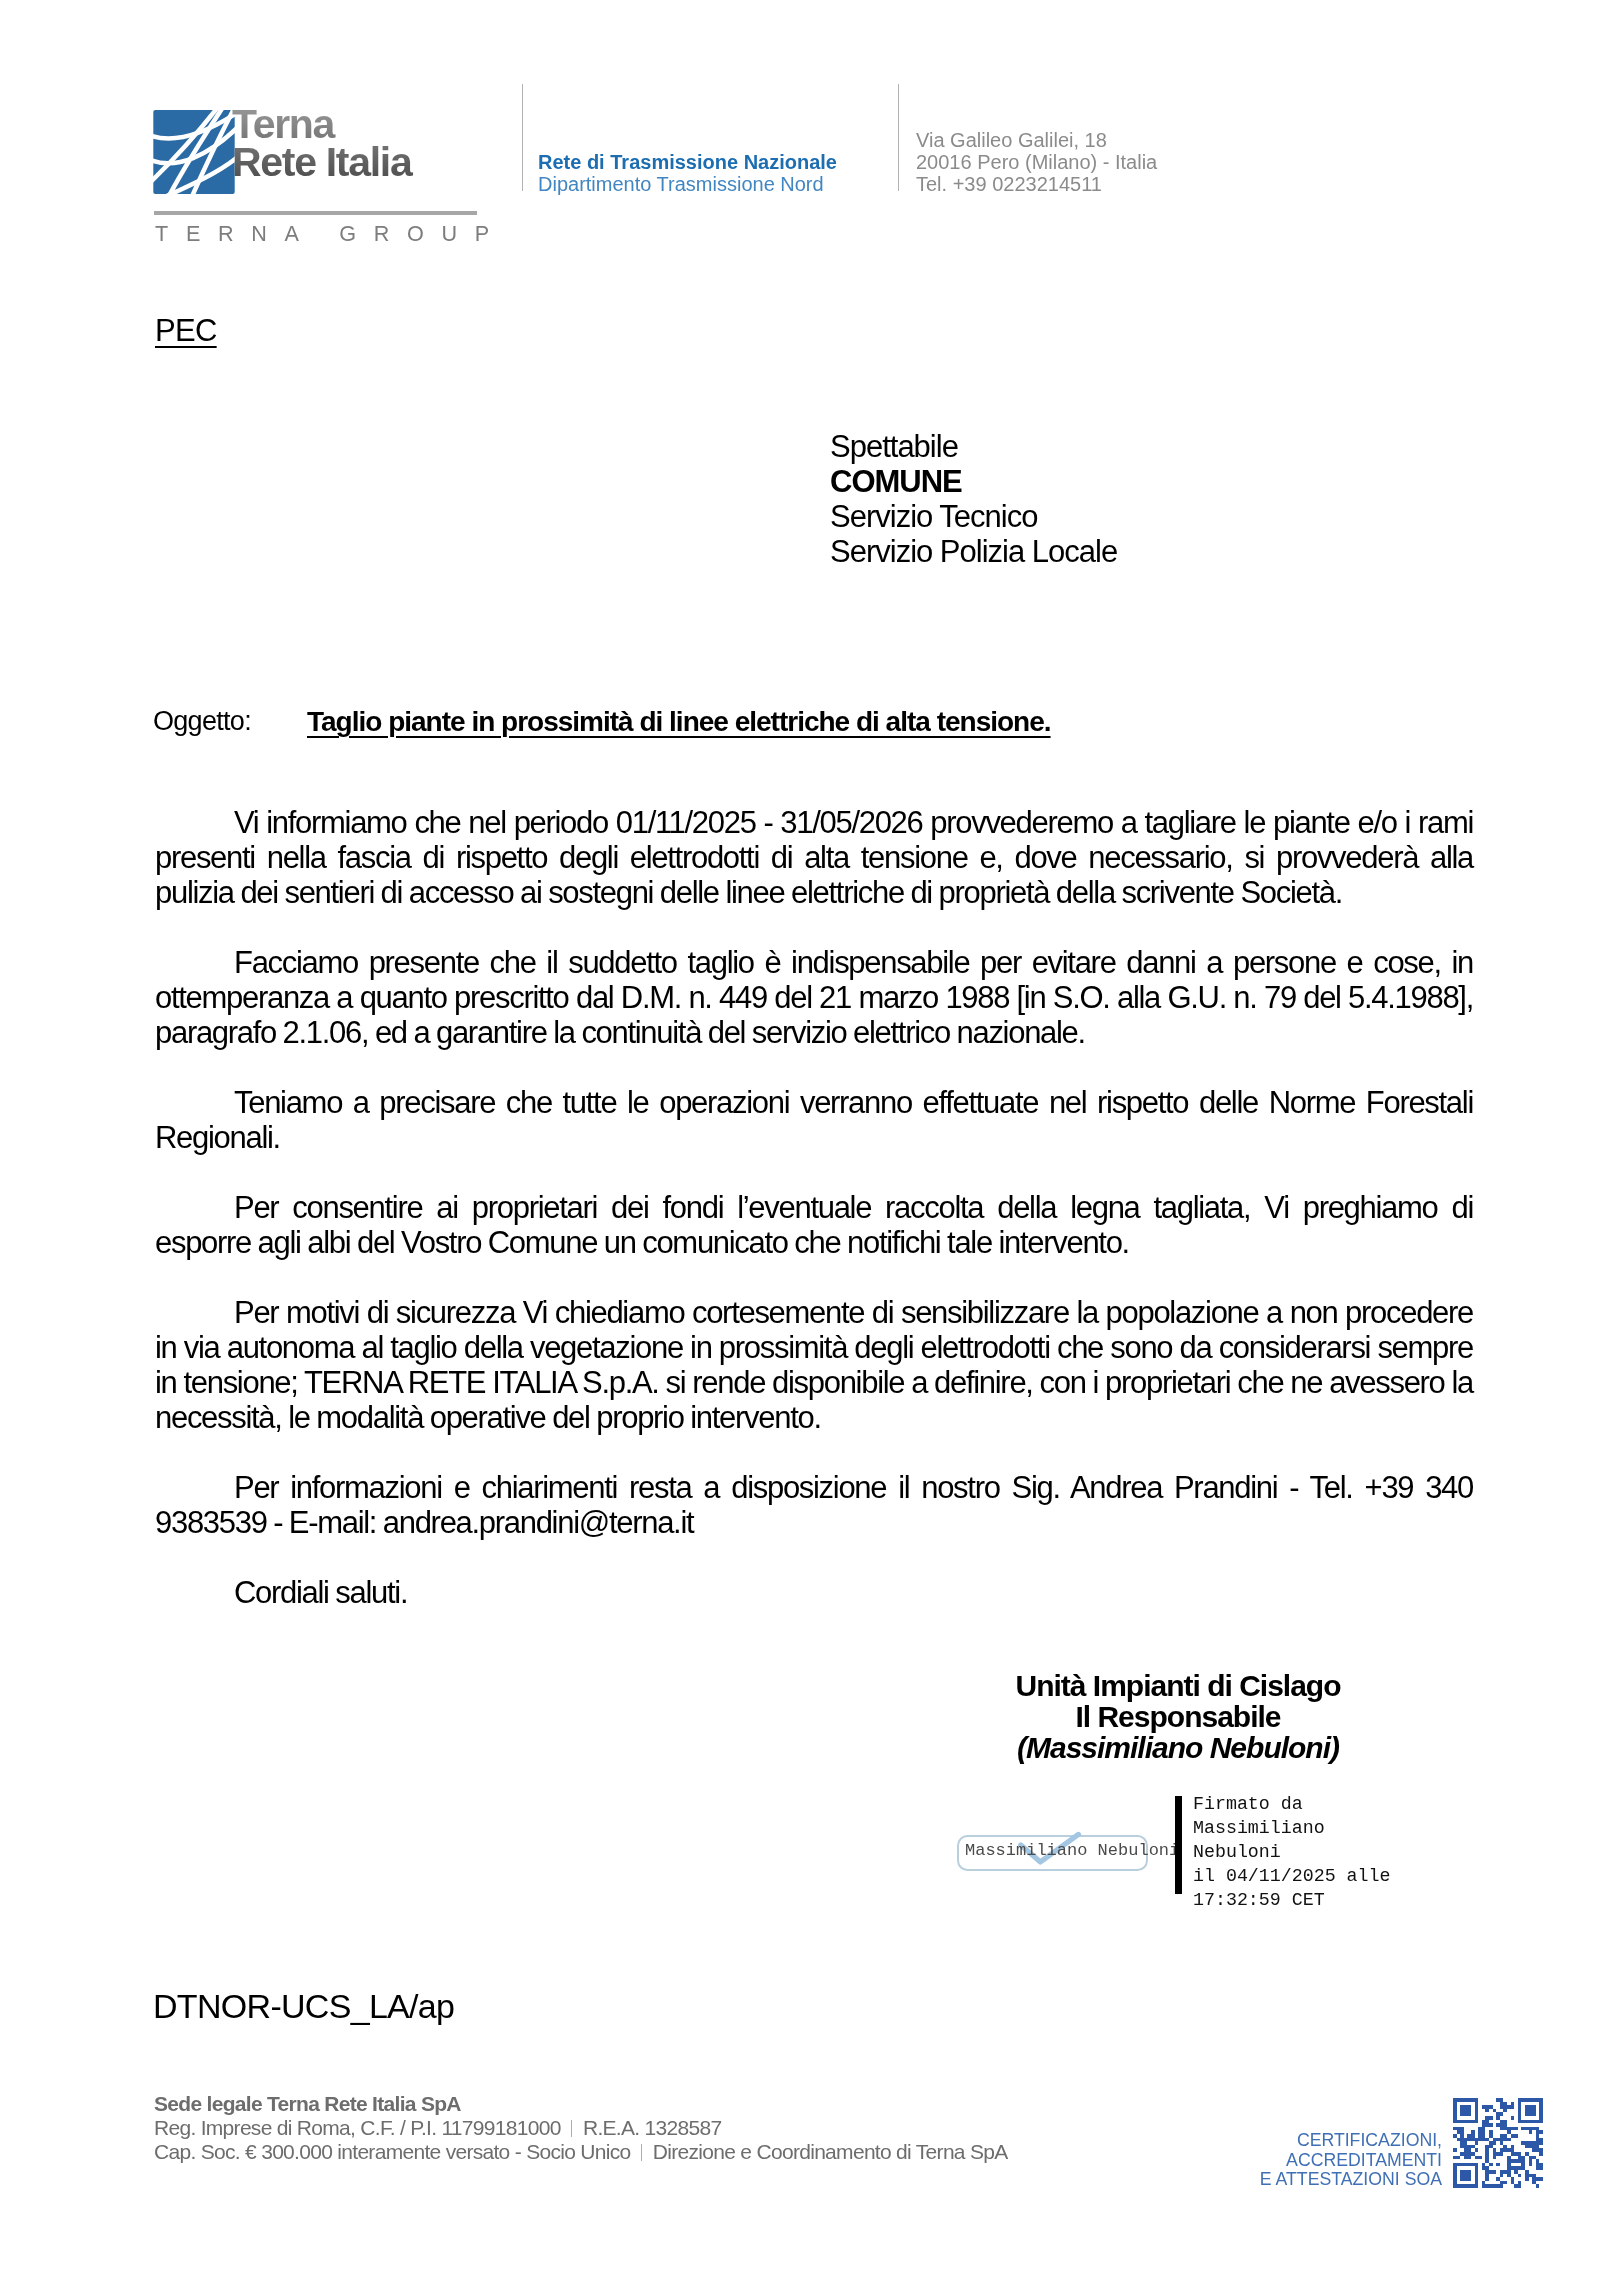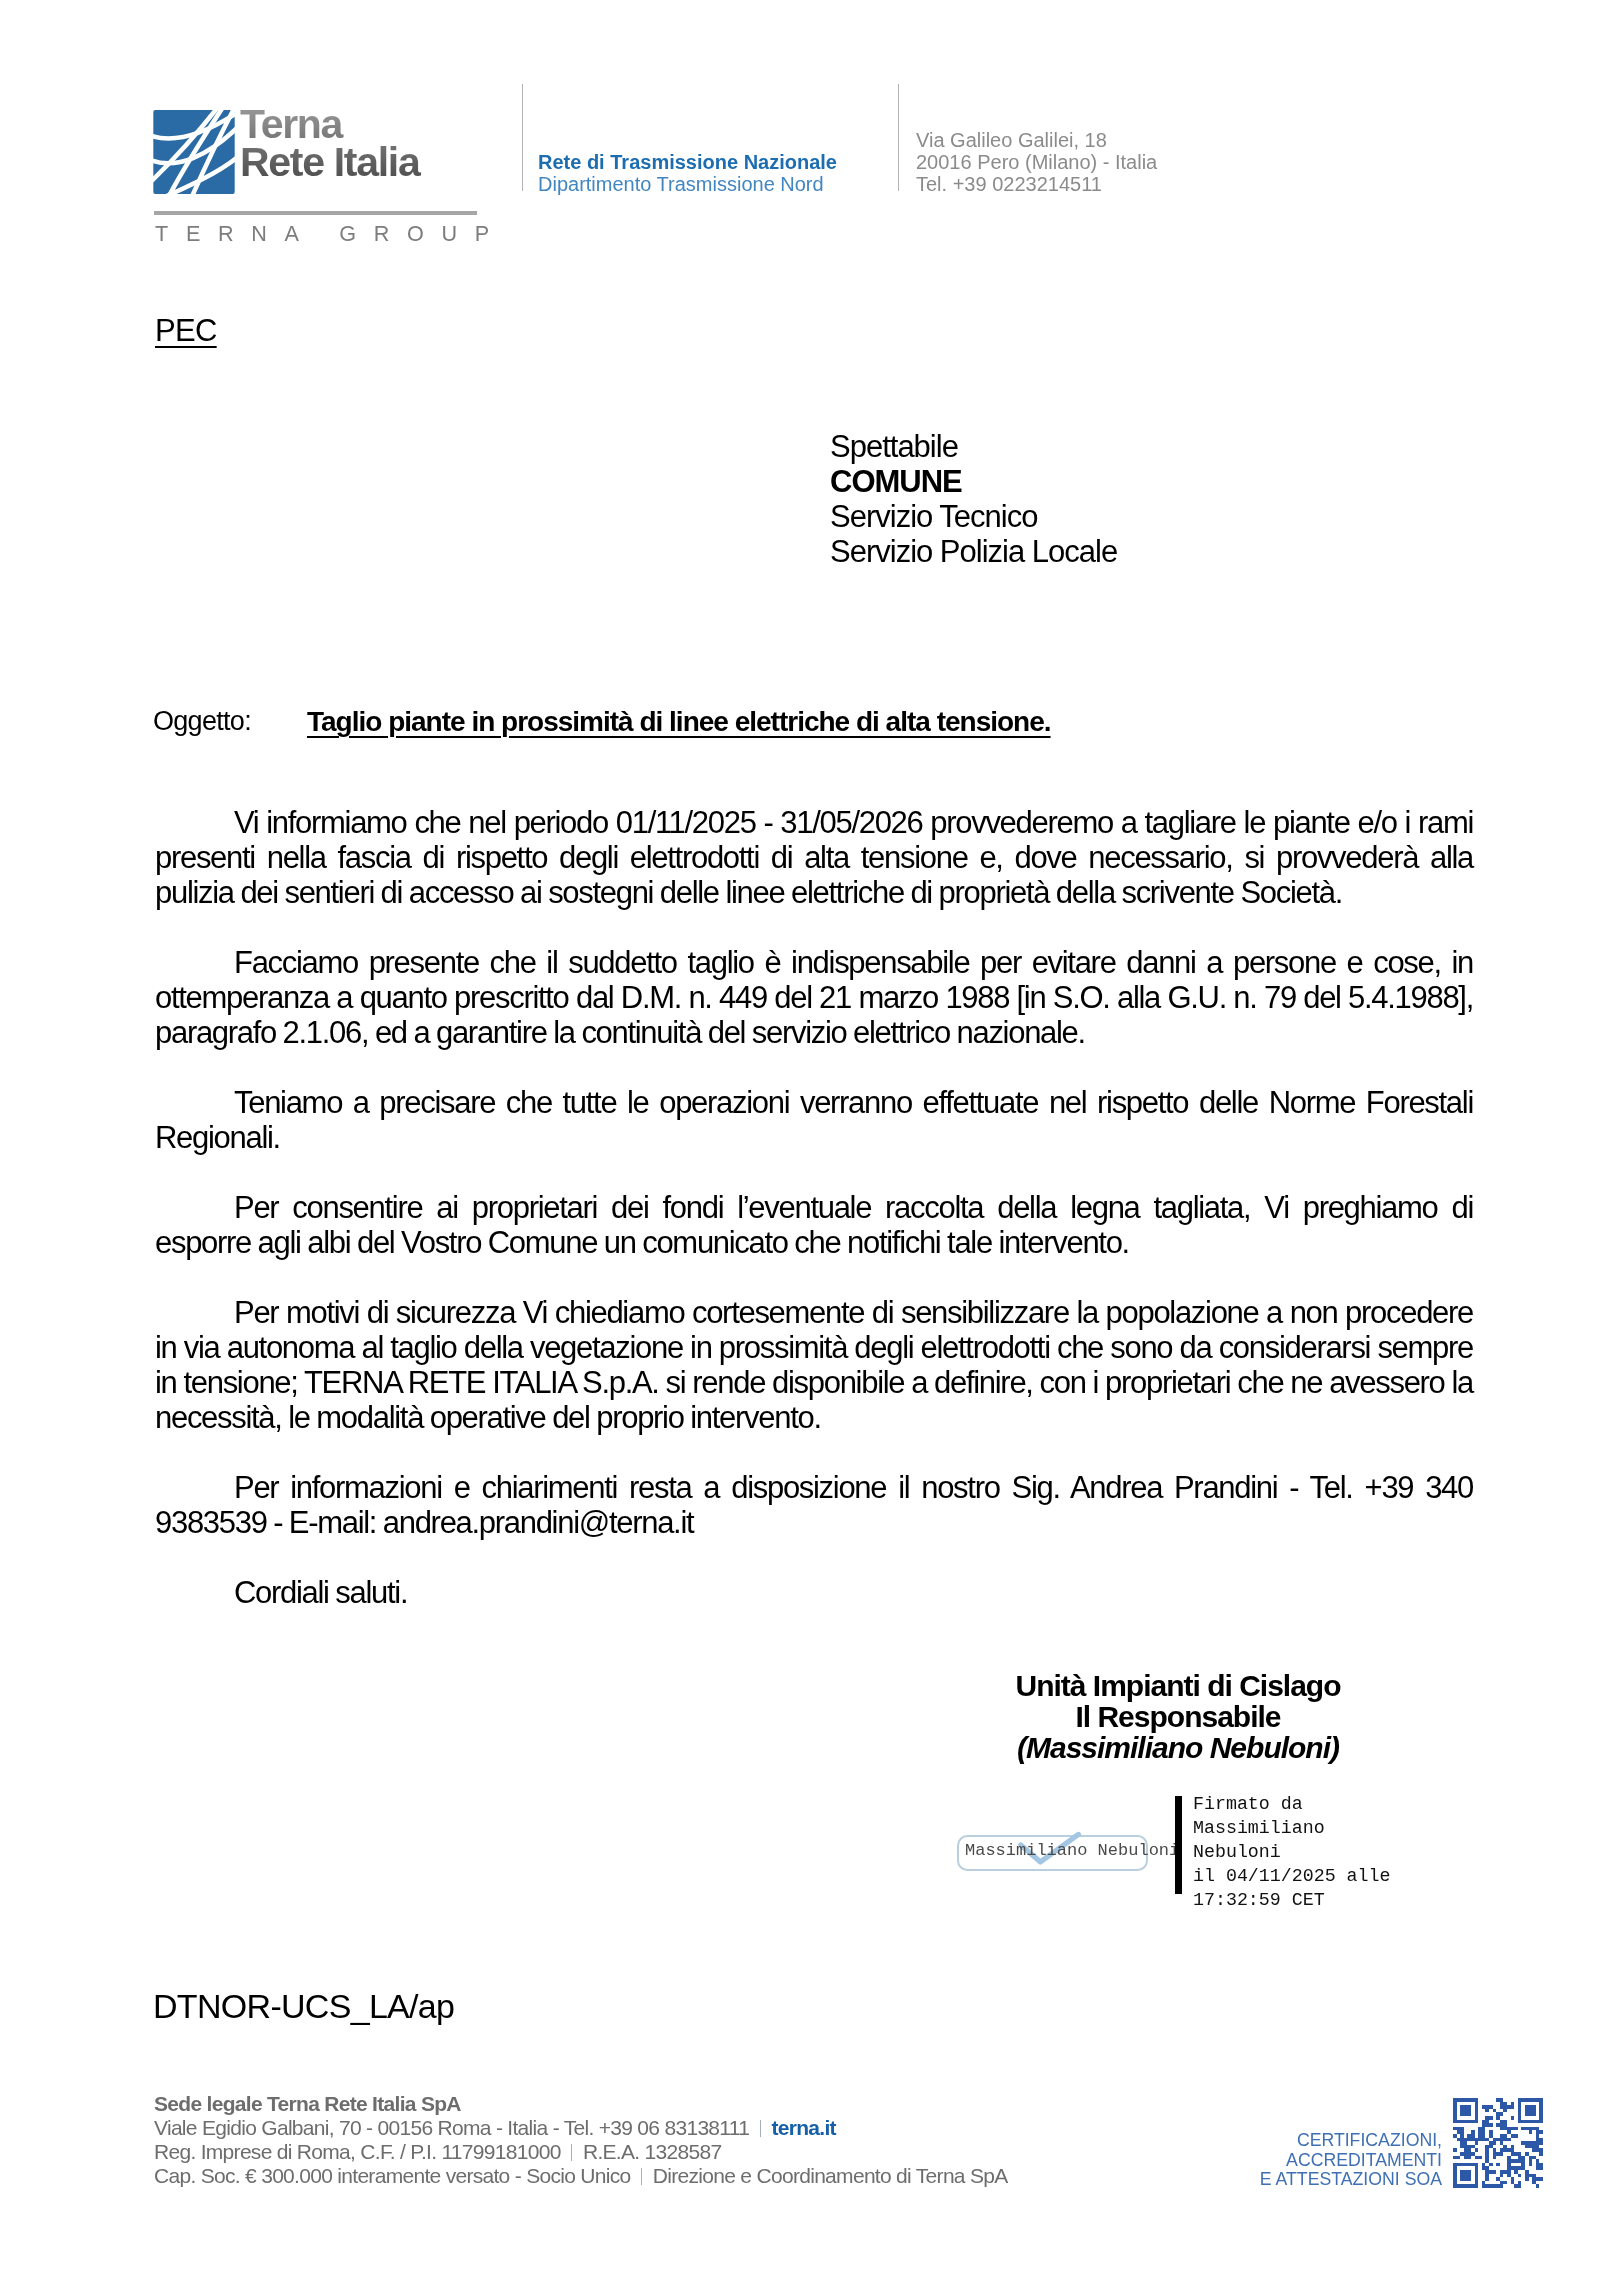--- a/index.html
+++ b/index.html
@@ -9,21 +9,21 @@
     background:#ffffff;
     font-family:"Liberation Sans", sans-serif;
     color:#000;
     overflow:hidden;
     margin:0 auto;
   }
   .abs{position:absolute;}
 
   
   .logo-square{left:153px;top:110px;width:82px;height:84px;}
-  .wordmark{left:240px;top:105px;width:275px;line-height:38px;
+  .wordmark{left:232px;top:105px;width:275px;line-height:38px;
     font-size:41px;font-weight:bold;letter-spacing:-1.3px;color:#6f6f6f;white-space:nowrap;}
   @supports (-webkit-background-clip:text){
     .wordmark{background:linear-gradient(180deg,#9a9a9a 0%,#4d4d4d 100%);
       -webkit-background-clip:text;background-clip:text;color:transparent;}
   }
   .logo-bar{left:154px;top:211px;width:323px;height:3.9px;background:#a6a6a6;}
   .logo-group{left:155px;top:221px;font-size:21.6px;letter-spacing:17.7px;color:#7d7d7d;white-space:nowrap;}
   .vline{width:1.3px;background:#b3b3b3;top:84px;height:107px;}
   .vline1{left:522px;} .vline2{left:898px;}
   .dept{left:538px;top:151px;font-size:20px;line-height:22px;white-space:nowrap;}
@@ -157,23 +157,20 @@
     <div>Nebuloni</div>
     <div>il 04/11/2025 alle</div>
     <div>17:32:59 CET</div>
   </div>
 
   <div class="abs ref">DTNOR-UCS_LA/ap</div>
 
 
   <div class="abs footer">
     <div class="f1">Sede legale Terna Rete Italia SpA</div>
-    <div>
-      <span>Viale Egidio Galbani, 70 - 00156 Roma - Italia - Tel. +39 06 83138111</span><span class="vsep"></span><span class="link">terna.it</span>
-    </div>
     <div>
       <span>Reg. Imprese di Roma, C.F. / P.I. 11799181000</span><span class="vsep"></span><span>R.E.A. 1328587</span>
     </div>
     <div>
       <span>Cap. Soc. € 300.000 interamente versato - Socio Unico</span><span class="vsep"></span><span>Direzione e Coordinamento di Terna SpA</span>
     </div>
   </div>
 
   <div class="abs cert">
     <div>CERTIFICAZIONI,</div>

